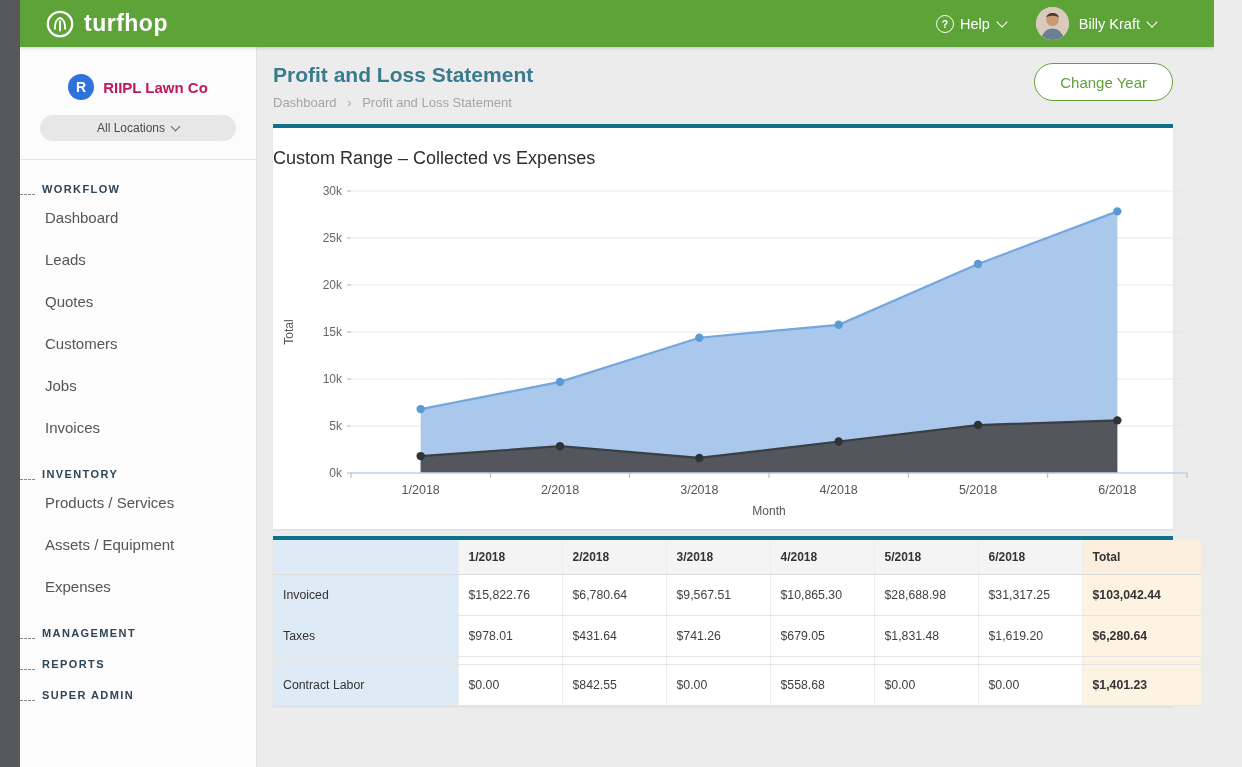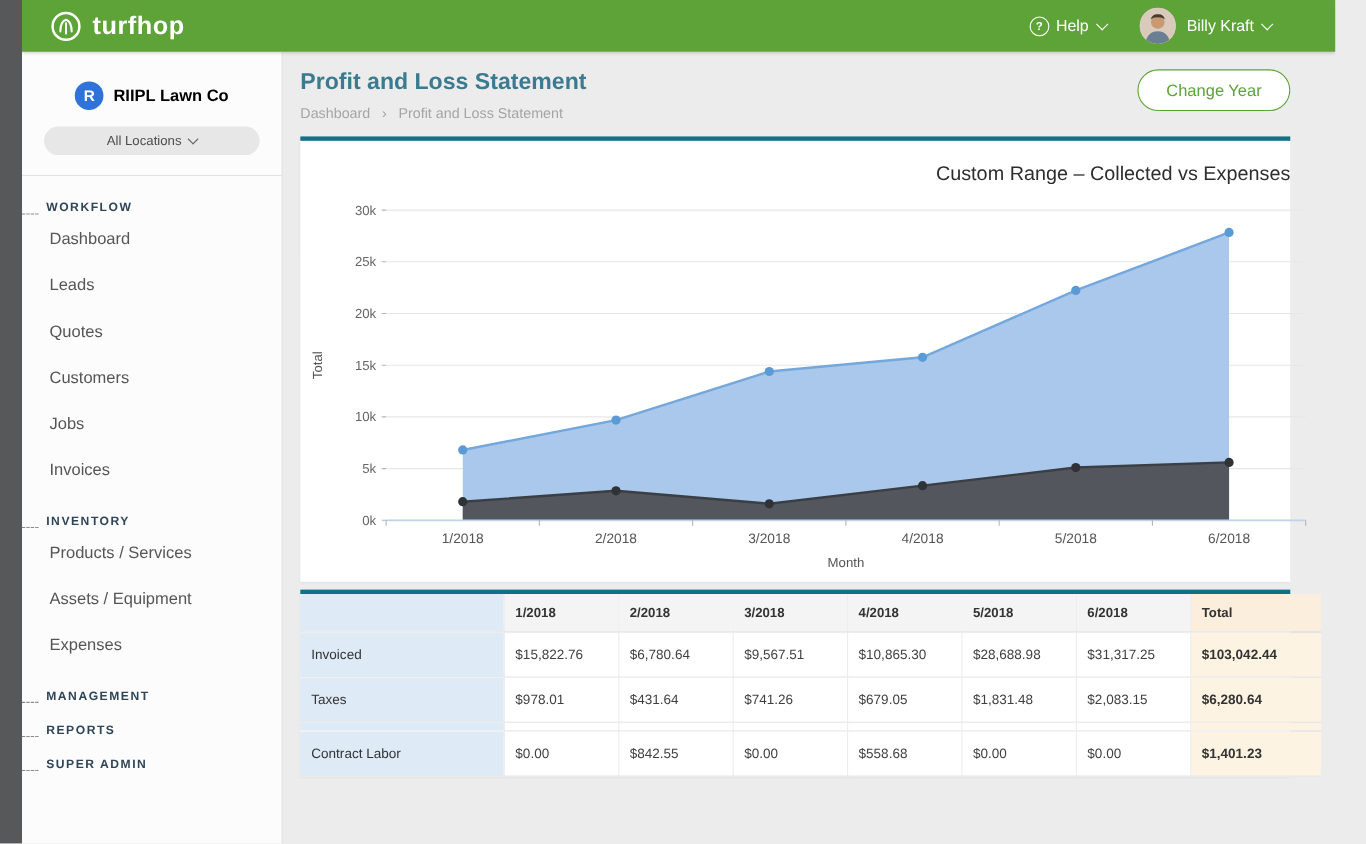--- a/index.html
+++ b/index.html
@@ -29,21 +29,21 @@
   .avatar svg{display:block;}
 
   
   .body{position:absolute;left:20px;right:0;top:47px;bottom:0;display:flex;}
 
   
   .sidebar{width:236px;background:#fcfcfc;border-right:1px solid #dedede;flex:none;}
   .company{display:flex;align-items:center;justify-content:center;padding-top:27px;}
   .r-badge{width:26px;height:26px;border-radius:50%;background:#2e72da;color:#fff;font-size:14px;font-weight:700;
     display:flex;align-items:center;justify-content:center;margin-right:9px;}
-  .company-name{font-size:15px;color:#000000;font-weight:600;}
+  .company-name{font-size:15px;color:#be185d;font-weight:600;}
   .loc-pill{margin:15px auto 0;width:196px;height:26px;background:#e7e7e7;border-radius:13px;
     display:flex;align-items:center;justify-content:center;font-size:12px;color:#4c4c4c;cursor:pointer;}
   .loc-pill .chev{width:6px;height:6px;border-width:1.4px;color:#666;margin-left:7px;margin-top:-3px;}
   .side-divider{border-bottom:1px solid #e3e3e3;margin-top:18px;}
   .nav{padding-top:4px;}
   .nav-section{display:flex;align-items:flex-end;margin:19px 0 2px 0;}
   .dash{width:15px;border-top:1px dashed #8a8a8a;margin-right:7px;}
   .sec-label{font-size:11px;font-weight:700;letter-spacing:1.4px;color:#2e4457;}
   .nav-item{height:42px;line-height:42px;padding-left:25px;font-size:15px;color:#555;cursor:pointer;}
 
@@ -52,21 +52,21 @@
   .page-header{display:flex;align-items:flex-start;justify-content:space-between;}
   .page-title{font-size:21px;font-weight:700;color:var(--header-teal,#3a7b90);}
   .breadcrumb{margin-top:8px;font-size:13px;color:#a5a5a5;}
   .crumb-link{cursor:pointer;}
   .crumb-sep{margin:0 7px;color:#a5a5a5;}
   .change-year{height:38px;padding:0 25px;background:#fff;border:1.5px solid var(--brand-green,#5da338);
     color:var(--brand-green,#5da338);border-radius:19px;font-size:15px;font-family:"Liberation Sans",sans-serif;cursor:pointer;}
 
   .card{background:#fff;border-top:4px solid var(--card-accent-teal,#0f7089);box-shadow:0 1px 2px rgba(0,0,0,.08);}
   .chart-card{margin-top:14px;padding:14px 0 4px;}
-  .chart-title{text-align:right;font-size:18px;color:#2d2d2d;margin-top:6px;}
+  .chart-title{text-align:left;font-size:18px;color:#2d2d2d;margin-top:6px;}
   #chart-svg{display:block;width:928px;height:352px;margin-top:4px;}
   #chart-svg text{font-family:"Liberation Sans",sans-serif;}
   #chart-svg .tick{font-size:12px;fill:#666;}
   #chart-svg .xtick{font-size:12.5px;fill:#555;}
   #chart-svg .axis-label{font-size:12px;fill:#555;}
 
   
   .table-card{margin-top:7px;}
   table.pnl{border-collapse:collapse;table-layout:fixed;width:928px;font-size:12.3px;}
   .pnl th,.pnl td{text-align:left;padding:0 10px;border-bottom:1px solid #e6e6e6;border-right:1px solid #ededed;
@@ -267,21 +267,21 @@
                 <td>$31,317.25</td>
                 <td class="col-total">$103,042.44</td>
               </tr>
               <tr>
                 <td class="col-label">Taxes</td>
                 <td>$978.01</td>
                 <td>$431.64</td>
                 <td>$741.26</td>
                 <td>$679.05</td>
                 <td>$1,831.48</td>
-                <td>$2,083.15</td>
+                <td>$1,619.20</td>
                 <td class="col-total">$6,280.64</td>
               </tr>
               <tr class="spacer-row">
                 <td class="col-label"></td>
                 <td></td>
                 <td></td>
                 <td></td>
                 <td></td>
                 <td></td>
                 <td></td>

